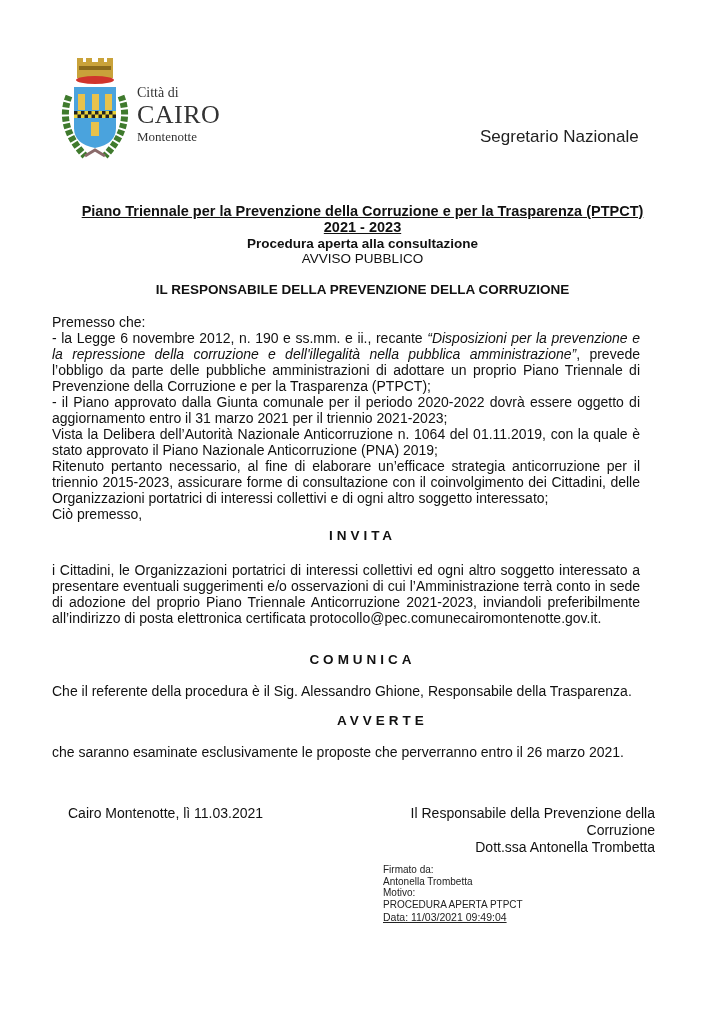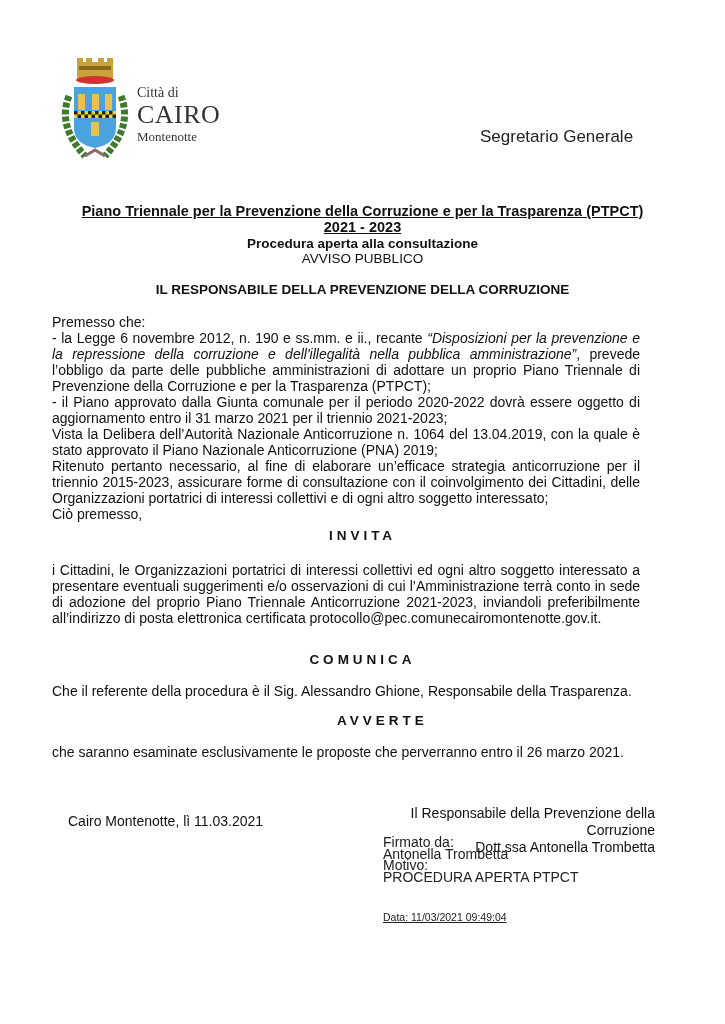--- a/index.html
+++ b/index.html
@@ -27,24 +27,24 @@
   .body-block p { margin: 0; }
   .premesso { top: 314px; }
   .invita-text { top: 562px; }
   .heading-spaced { font-size: 13.5px; font-weight: bold; letter-spacing: 4px; }
   .invita-h { top: 528px; }
   .comunica-h { top: 652px; }
   .avverte-h { top: 713px; padding-left: 20px; }
   .comunica-text { top: 683px; }
   .avverte-text { top: 744px; }
 
-  .sig-left { left: 68px; top: 805px; font-size: 14px; margin-top: 8px; }
+  .sig-left { left: 68px; top: 805px; font-size: 14px; }
   .sig-right { left: 355px; top: 805px; width: 300px; font-size: 14px; text-align: right; line-height: 17px; }
   .sig-name { text-align: right; padding-left: 40px; }
-  .firma { left: 383px; top: 837px; font-size: 14px; line-height: 11.5px; color: #222; }
+  .firma { left: 383px; top: 864px; font-size: 10px; line-height: 11.5px; color: #222; }
   .data-firma { left: 383px; top: 911px; font-size: 10.5px; color: #222; text-decoration: underline; }
   .line-block { display: block; }
 </style>
 </head>
 <body>
 
 <div class="abs logo">
   <svg width="80" height="110" viewBox="0 0 80 110">
 
     <rect x="22" y="6" width="36" height="16" fill="#c9a23a"></rect>
@@ -82,33 +82,33 @@
     <rect x="36" y="66" width="8" height="14" fill="#e8c24c"></rect>
 
     <path d="M30 100 L40 94 L50 100" stroke="#8a6a6a" stroke-width="3" fill="none"></path>
   </svg>
 </div>
 <div class="abs logo-text">
   <div class="logo-citta">Città di</div>
   <div class="logo-cairo">CAIRO</div>
   <div class="logo-monte">Montenotte</div>
 </div>
-<div class="abs segretario">Segretario Generale</div>
+<div class="abs segretario">Segretario Nazionale</div>
 
 <div class="abs center title1">Piano Triennale per la Prevenzione della Corruzione e per la Trasparenza (PTPCT)</div>
 <div class="abs center title2">2021 - 2023</div>
 <div class="abs center title3">Procedura aperta alla consultazione</div>
 <div class="abs center title4">AVVISO PUBBLICO</div>
 <div class="abs center title5">IL RESPONSABILE DELLA PREVENZIONE DELLA CORRUZIONE</div>
 
 <div class="abs body-block premesso">
   <p>Premesso che:</p>
   <p><span>- la Legge 6 novembre 2012, n. 190 e ss.mm. e ii., recante </span><em>“Disposizioni per la prevenzione e la repressione della corruzione e dell'illegalità nella pubblica amministrazione”</em><span>, prevede l’obbligo da parte delle pubbliche amministrazioni di adottare un proprio Piano Triennale di Prevenzione della Corruzione e per la Trasparenza (PTPCT);</span></p>
   <p>- il Piano approvato dalla Giunta comunale per il periodo 2020-2022 dovrà essere oggetto di aggiornamento entro il 31 marzo 2021 per il triennio 2021-2023;</p>
-  <p>Vista la Delibera dell’Autorità Nazionale Anticorruzione n. 1064 del 13.04.2019, con la quale è stato approvato il Piano Nazionale Anticorruzione (PNA) 2019;</p>
+  <p>Vista la Delibera dell’Autorità Nazionale Anticorruzione n. 1064 del 01.11.2019, con la quale è stato approvato il Piano Nazionale Anticorruzione (PNA) 2019;</p>
   <p>Ritenuto pertanto necessario, al fine di elaborare un’efficace strategia anticorruzione per il triennio 2015-2023, assicurare forme di consultazione con il coinvolgimento dei Cittadini, delle Organizzazioni portatrici di interessi collettivi e di ogni altro soggetto interessato;</p>
   <p>Ciò premesso,</p>
 </div>
 
 <div class="abs center heading-spaced invita-h">INVITA</div>
 <div class="abs body-block invita-text">i Cittadini, le Organizzazioni portatrici di interessi collettivi ed ogni altro soggetto interessato a presentare eventuali suggerimenti e/o osservazioni di cui l’Amministrazione terrà conto in sede di adozione del proprio Piano Triennale Anticorruzione 2021-2023, inviandoli preferibilmente all’indirizzo di posta elettronica certificata protocollo@pec.comunecairomontenotte.gov.it.</div>
 
 <div class="abs center heading-spaced comunica-h">COMUNICA</div>
 <div class="abs body-block comunica-text">Che il referente della procedura è il Sig. Alessandro Ghione, Responsabile della Trasparenza.</div>
 

